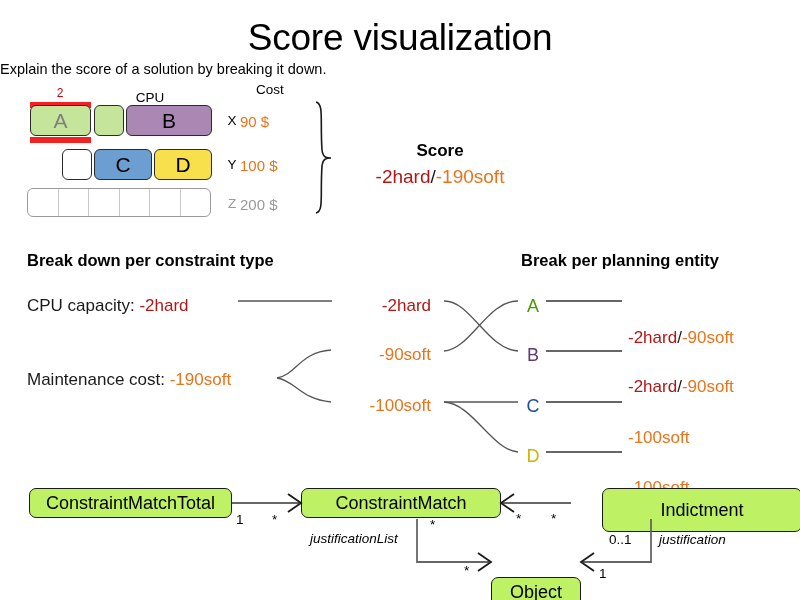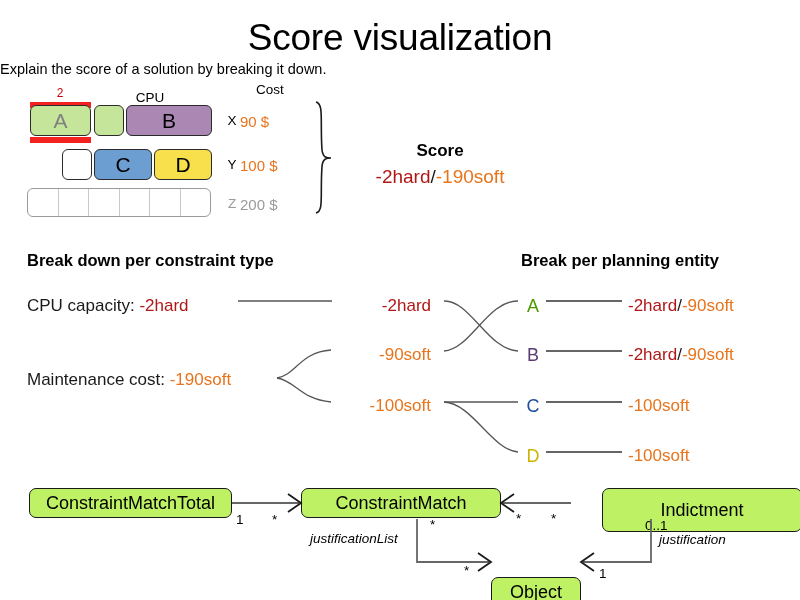--- a/index.html
+++ b/index.html
@@ -160,20 +160,21 @@
     white-space: nowrap;
   }
   #ent-A { left: 523px; top: 296px; color: #4c9a00; }
   #ent-B { left: 523px; top: 345px; color: #5b3b71; }
   #ent-C { left: 523px; top: 396px; color: #1f4e9c; }
   #ent-D { left: 523px; top: 446px; color: #ccb400; }
 
   .entity-score {
     font-size: 17px;
     white-space: nowrap;
+    margin-top: 32px;
   }
   #es-A { left: 628px; top: 296px; }
   #es-B { left: 628px; top: 345px; }
   #es-C { left: 628px; top: 396px; }
   #es-D { left: 628px; top: 446px; }
 
   
   .uml-box {
     position: absolute;
     box-sizing: border-box;
@@ -300,21 +301,21 @@
   <div class="uml-box" id="uml-cm">ConstraintMatch</div>
   <div class="uml-box" id="uml-ind">Indictment</div>
   <div class="uml-box" id="uml-obj">Object</div>
 
   <div class="uml-mult" style="left:236px; top:512px;">1</div>
   <div class="uml-mult" style="left:272px; top:512px;">*</div>
   <div class="uml-mult" style="left:516px; top:511px;">*</div>
   <div class="uml-mult" style="left:551px; top:511px;">*</div>
   <div class="uml-mult" style="left:430px; top:517px;">*</div>
   <div class="uml-mult" style="left:464px; top:563px;">*</div>
-  <div class="uml-mult" style="left:609px; top:518px;margin-left:36px;">0..1</div>
+  <div class="uml-mult" style="left:609px; top:532px;">0..1</div>
   <div class="uml-mult" style="left:599px; top:566px;">1</div>
 
   <div class="uml-role" style="left:310px; top:531px;">justificationList</div>
   <div class="uml-role" style="left:659px; top:532px;">justification</div>
 
   <svg class="overlay" viewBox="0 0 800 600">
 
     <g fill="none" stroke="#1a1a1a" stroke-width="1.6">
       <path d="M316 102 C324 104, 320 120, 322 150 C323 158, 327 158, 331 158
                C327 158, 323 158, 322 166 C320 196, 324 211, 316 213"></path>

